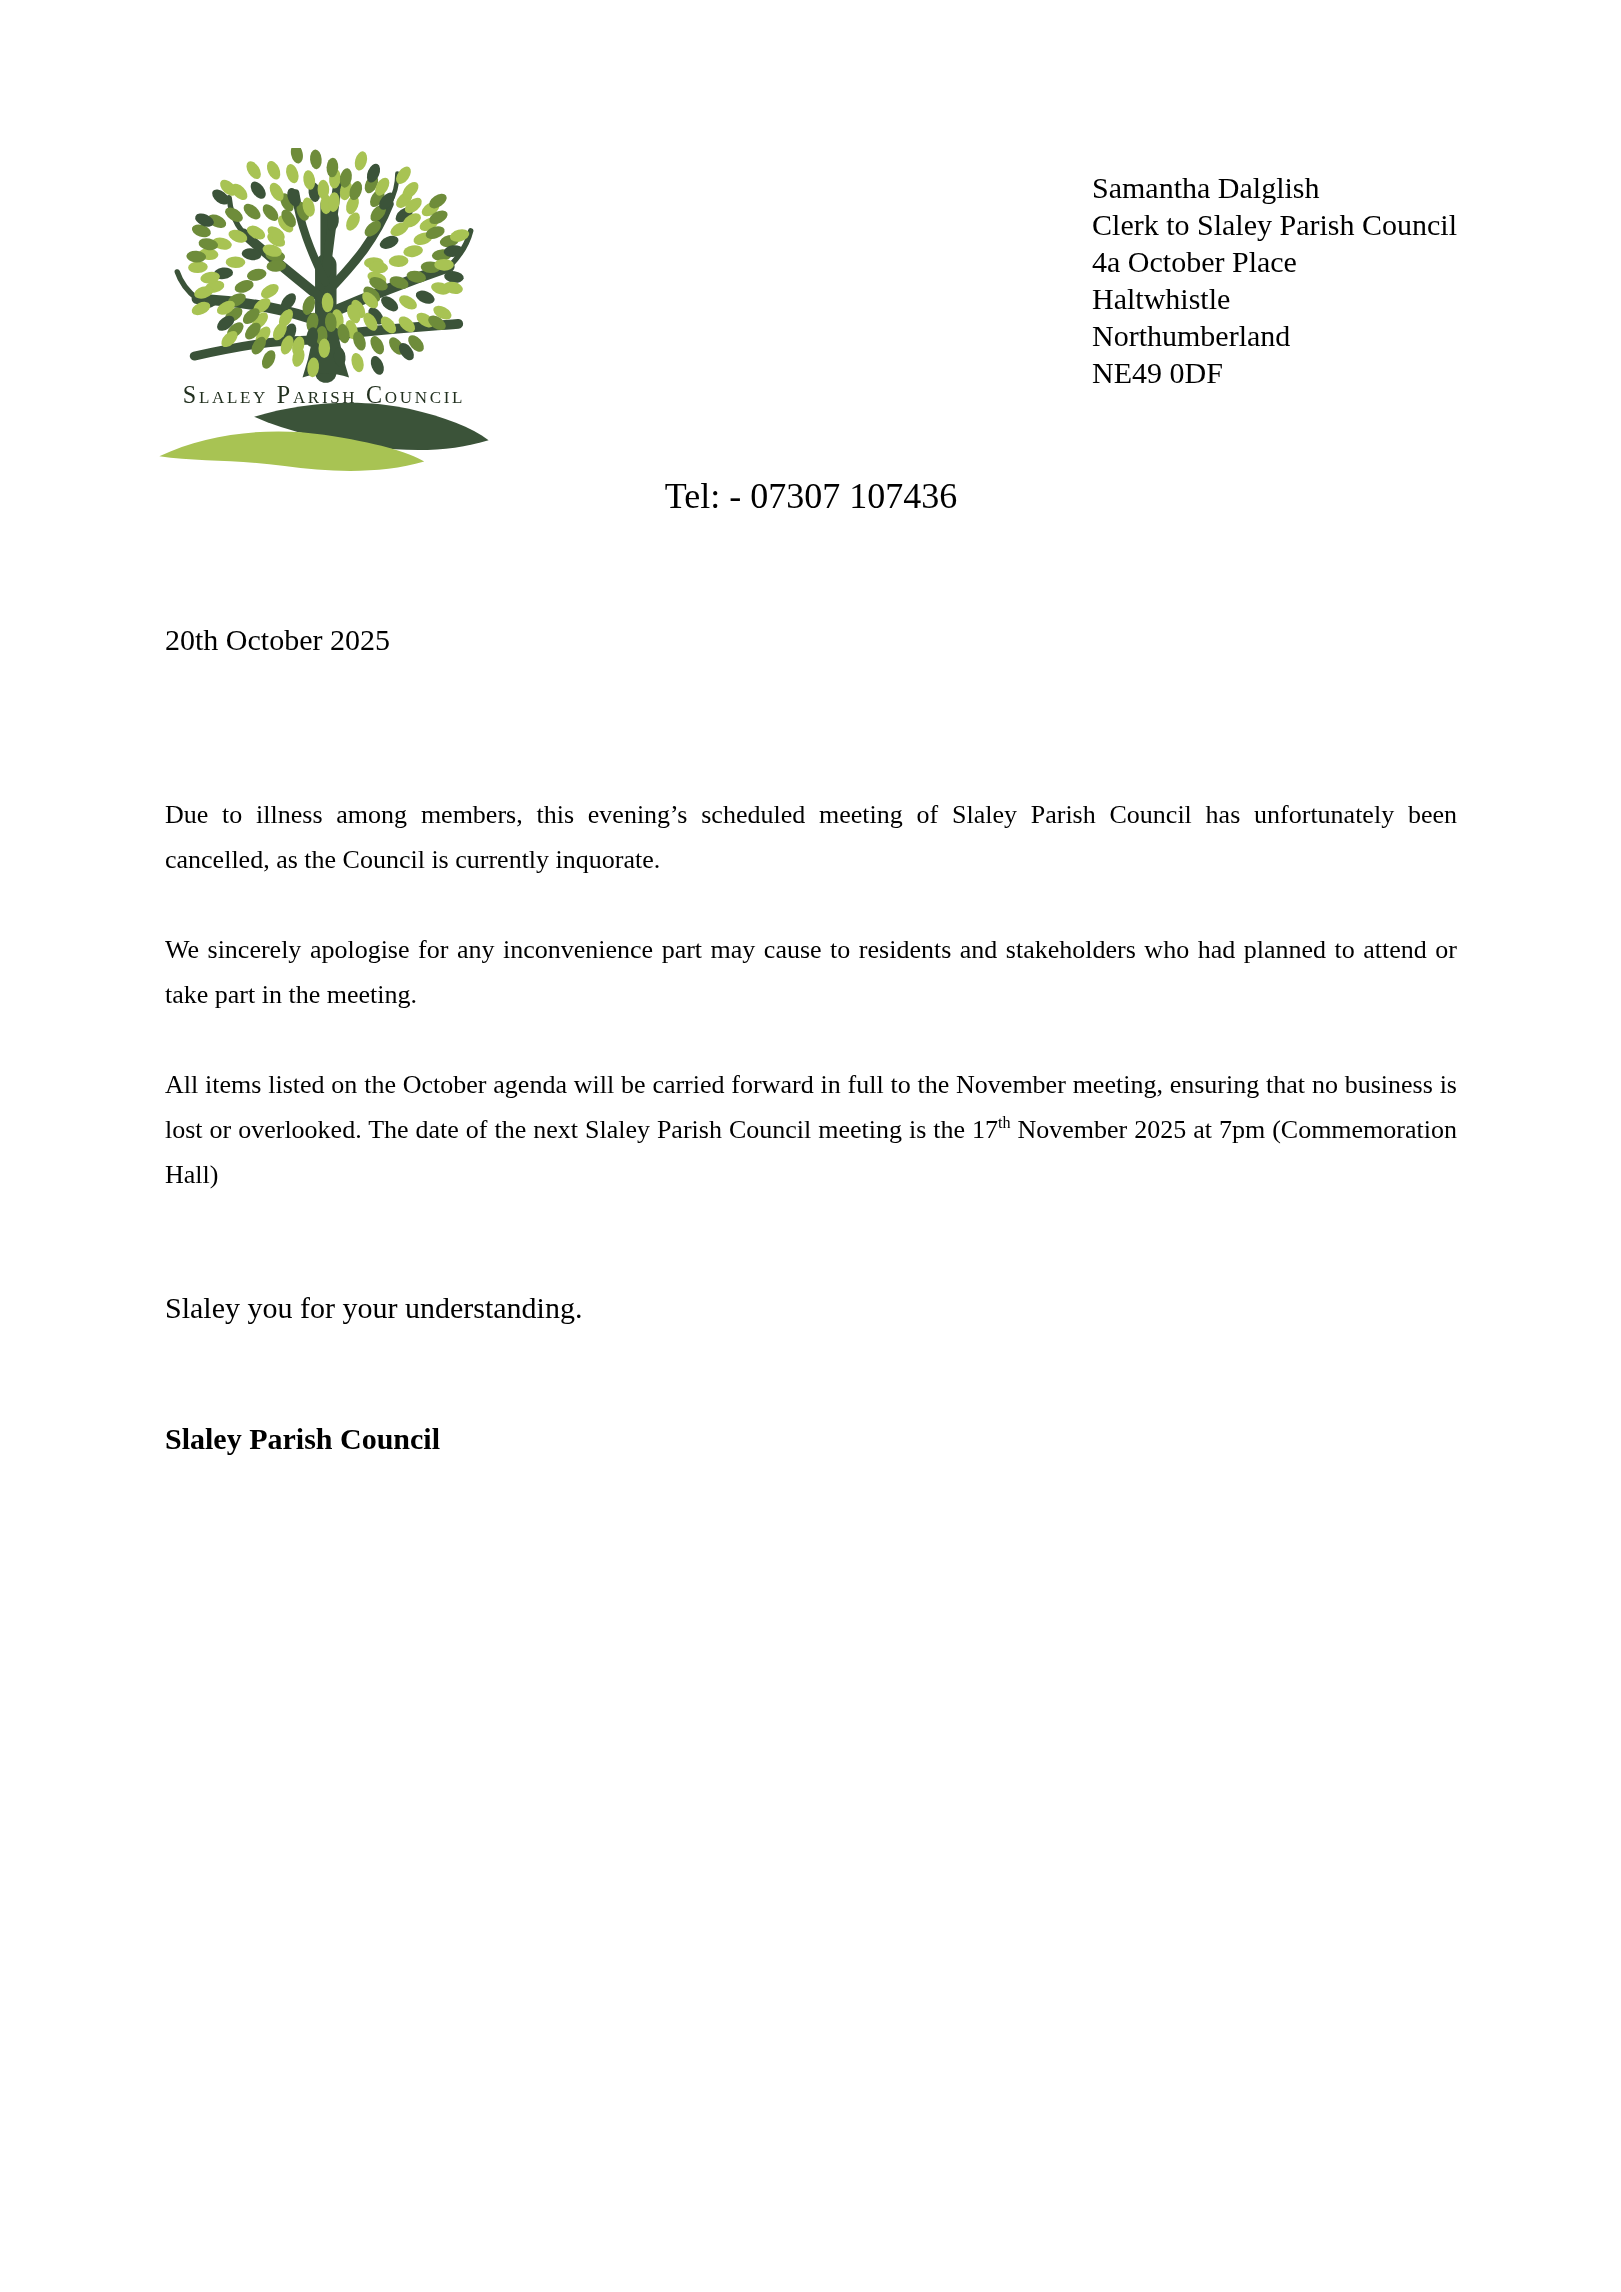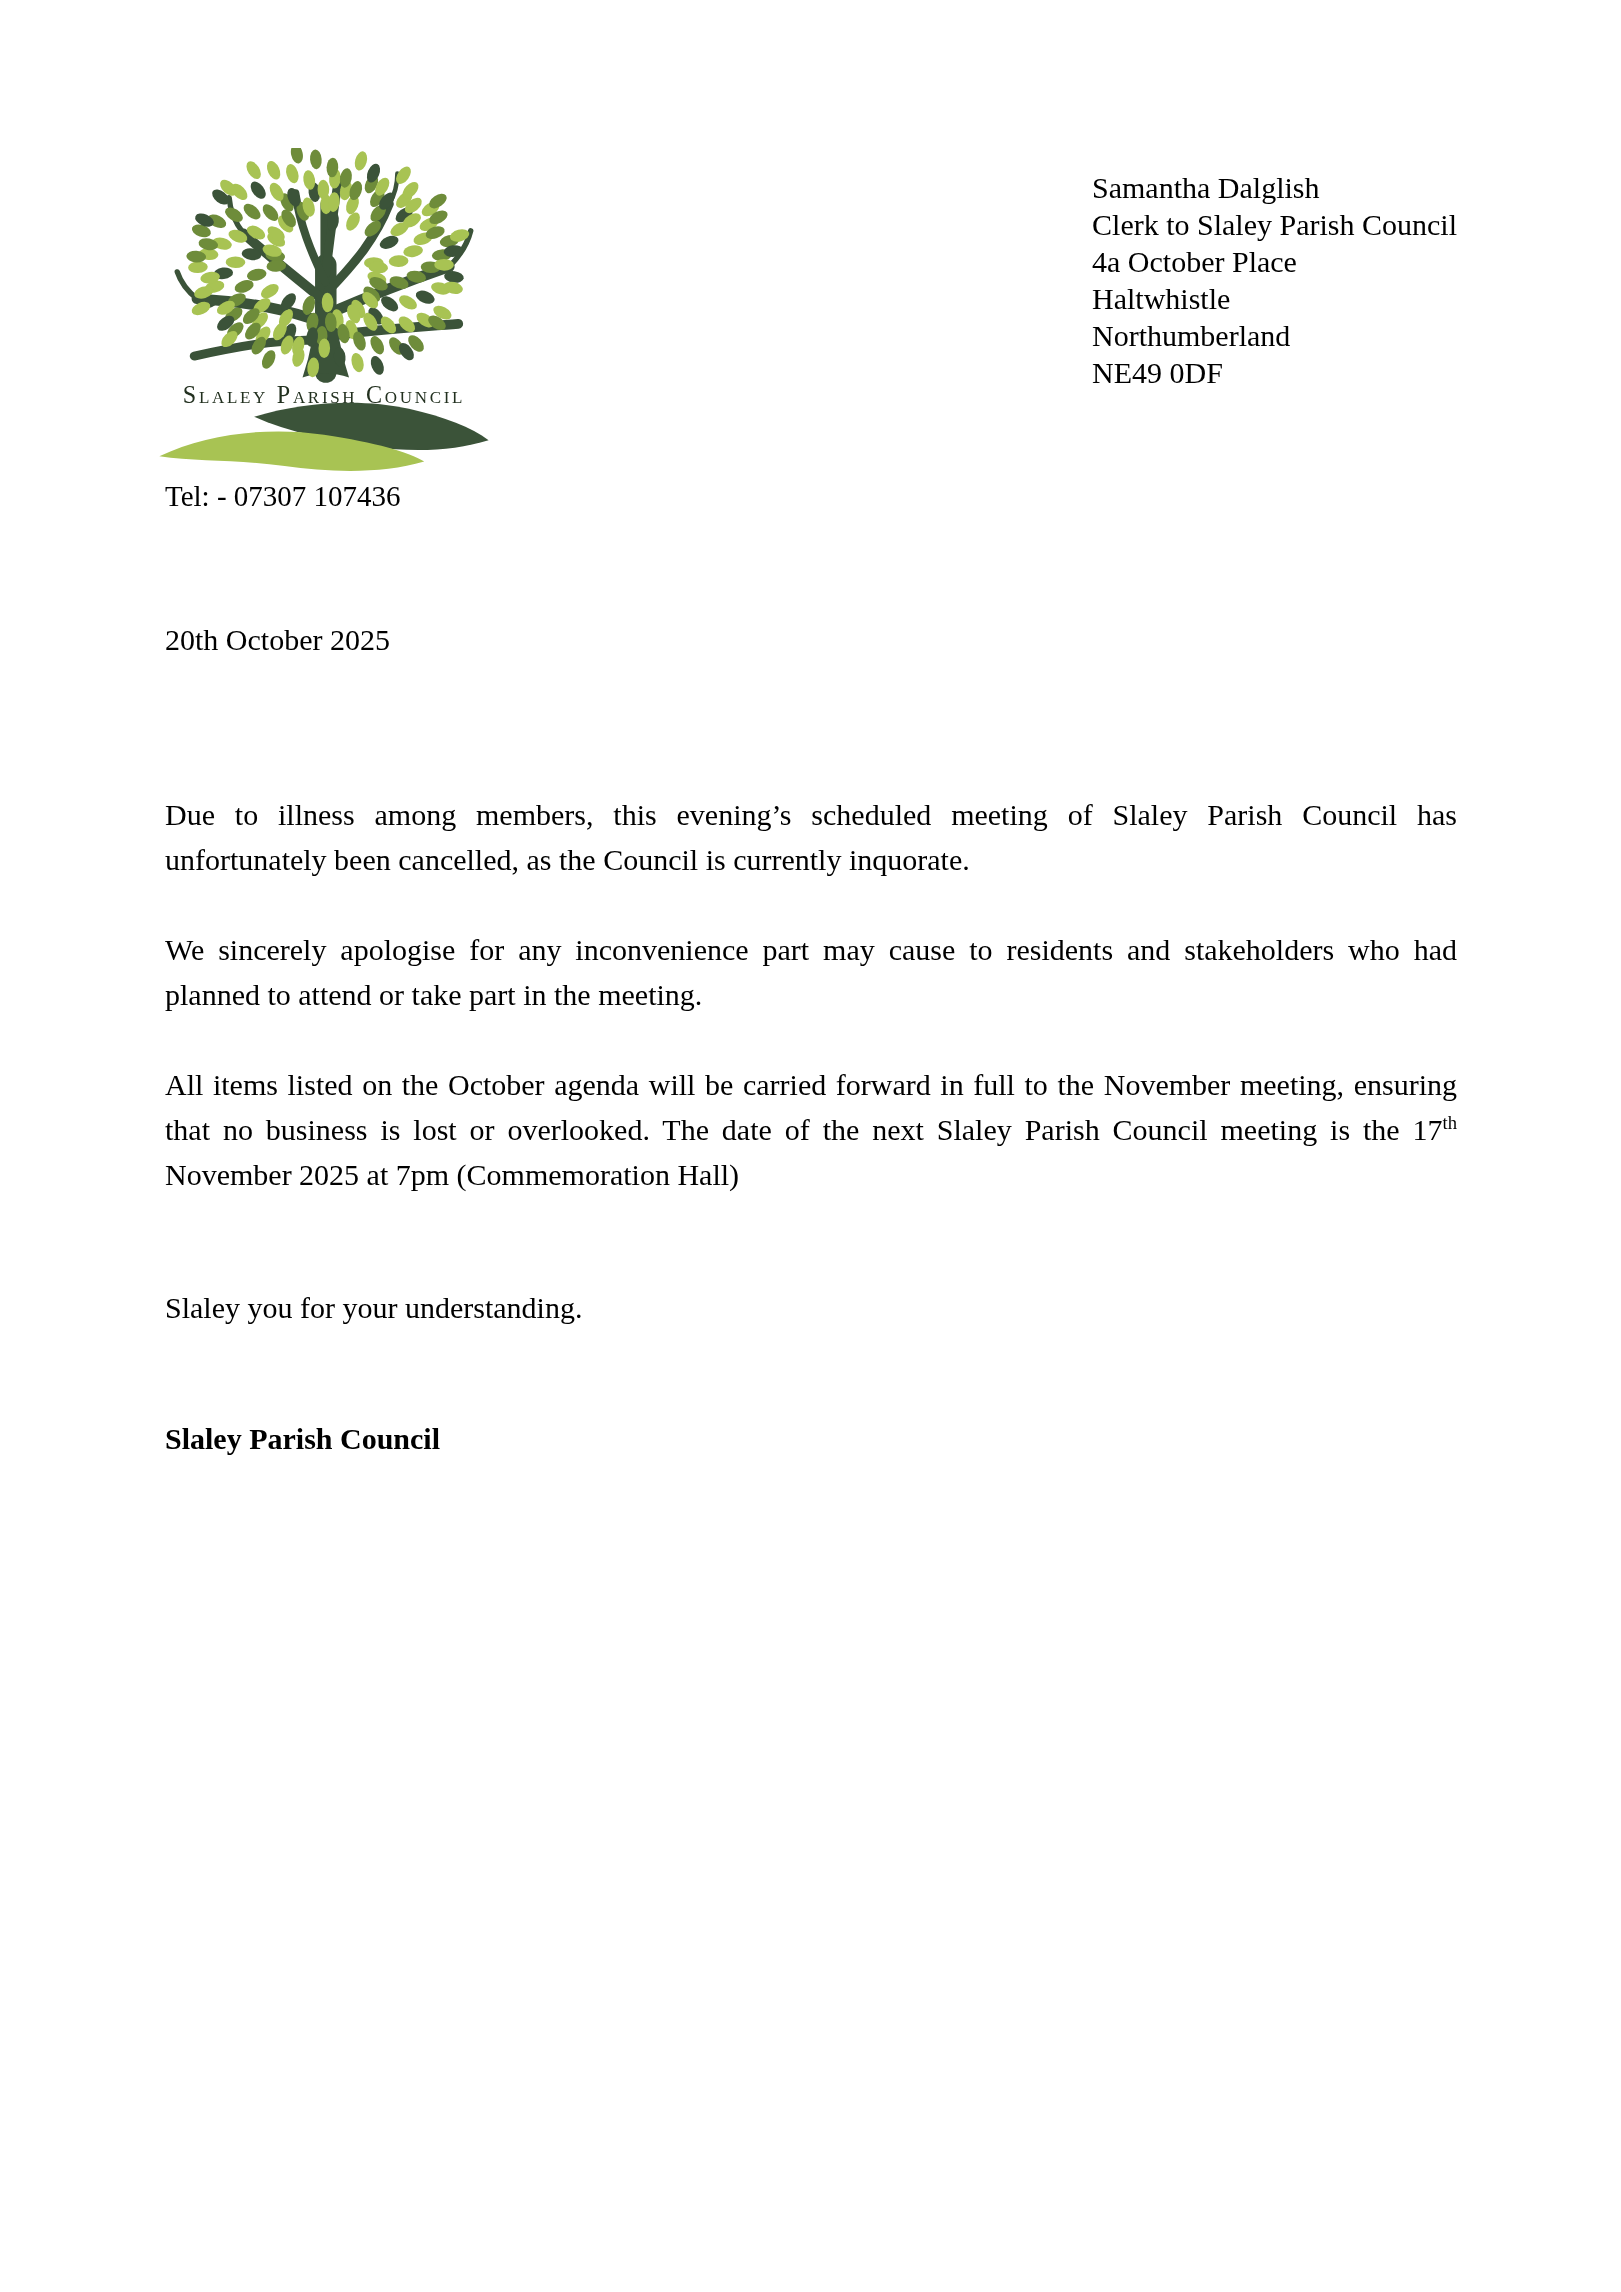--- a/index.html
+++ b/index.html
@@ -27,34 +27,34 @@
     font-variant: small-caps;
     letter-spacing: 3px;
   }
   .sender {
     margin-top: 53px;
     font-size: 30px;
     line-height: 37px;
   }
   .sender p { margin: 0; }
   .contact {
-    text-align: left;
-    font-size: 29px;
+    text-align: center;
+    font-size: 36px;
     line-height: 37px;
     margin-top: 7.1px;
   }
   .contact p { margin: 0 0 15px 0; }
   .date {
     margin: 106px 0 0 0;
     font-size: 30px;
     line-height: 37px;
   }
   .para {
     margin: 0 0 45px 0;
-    font-size: 30px;
+    font-size: 26px;
     line-height: 45px;
     text-align: justify;
     text-align-last: left;
   }
   .para.first { margin-top: 134px; }
   .para sup {
     font-size: 0.62em;
     line-height: 0;
     vertical-align: super;
   }

